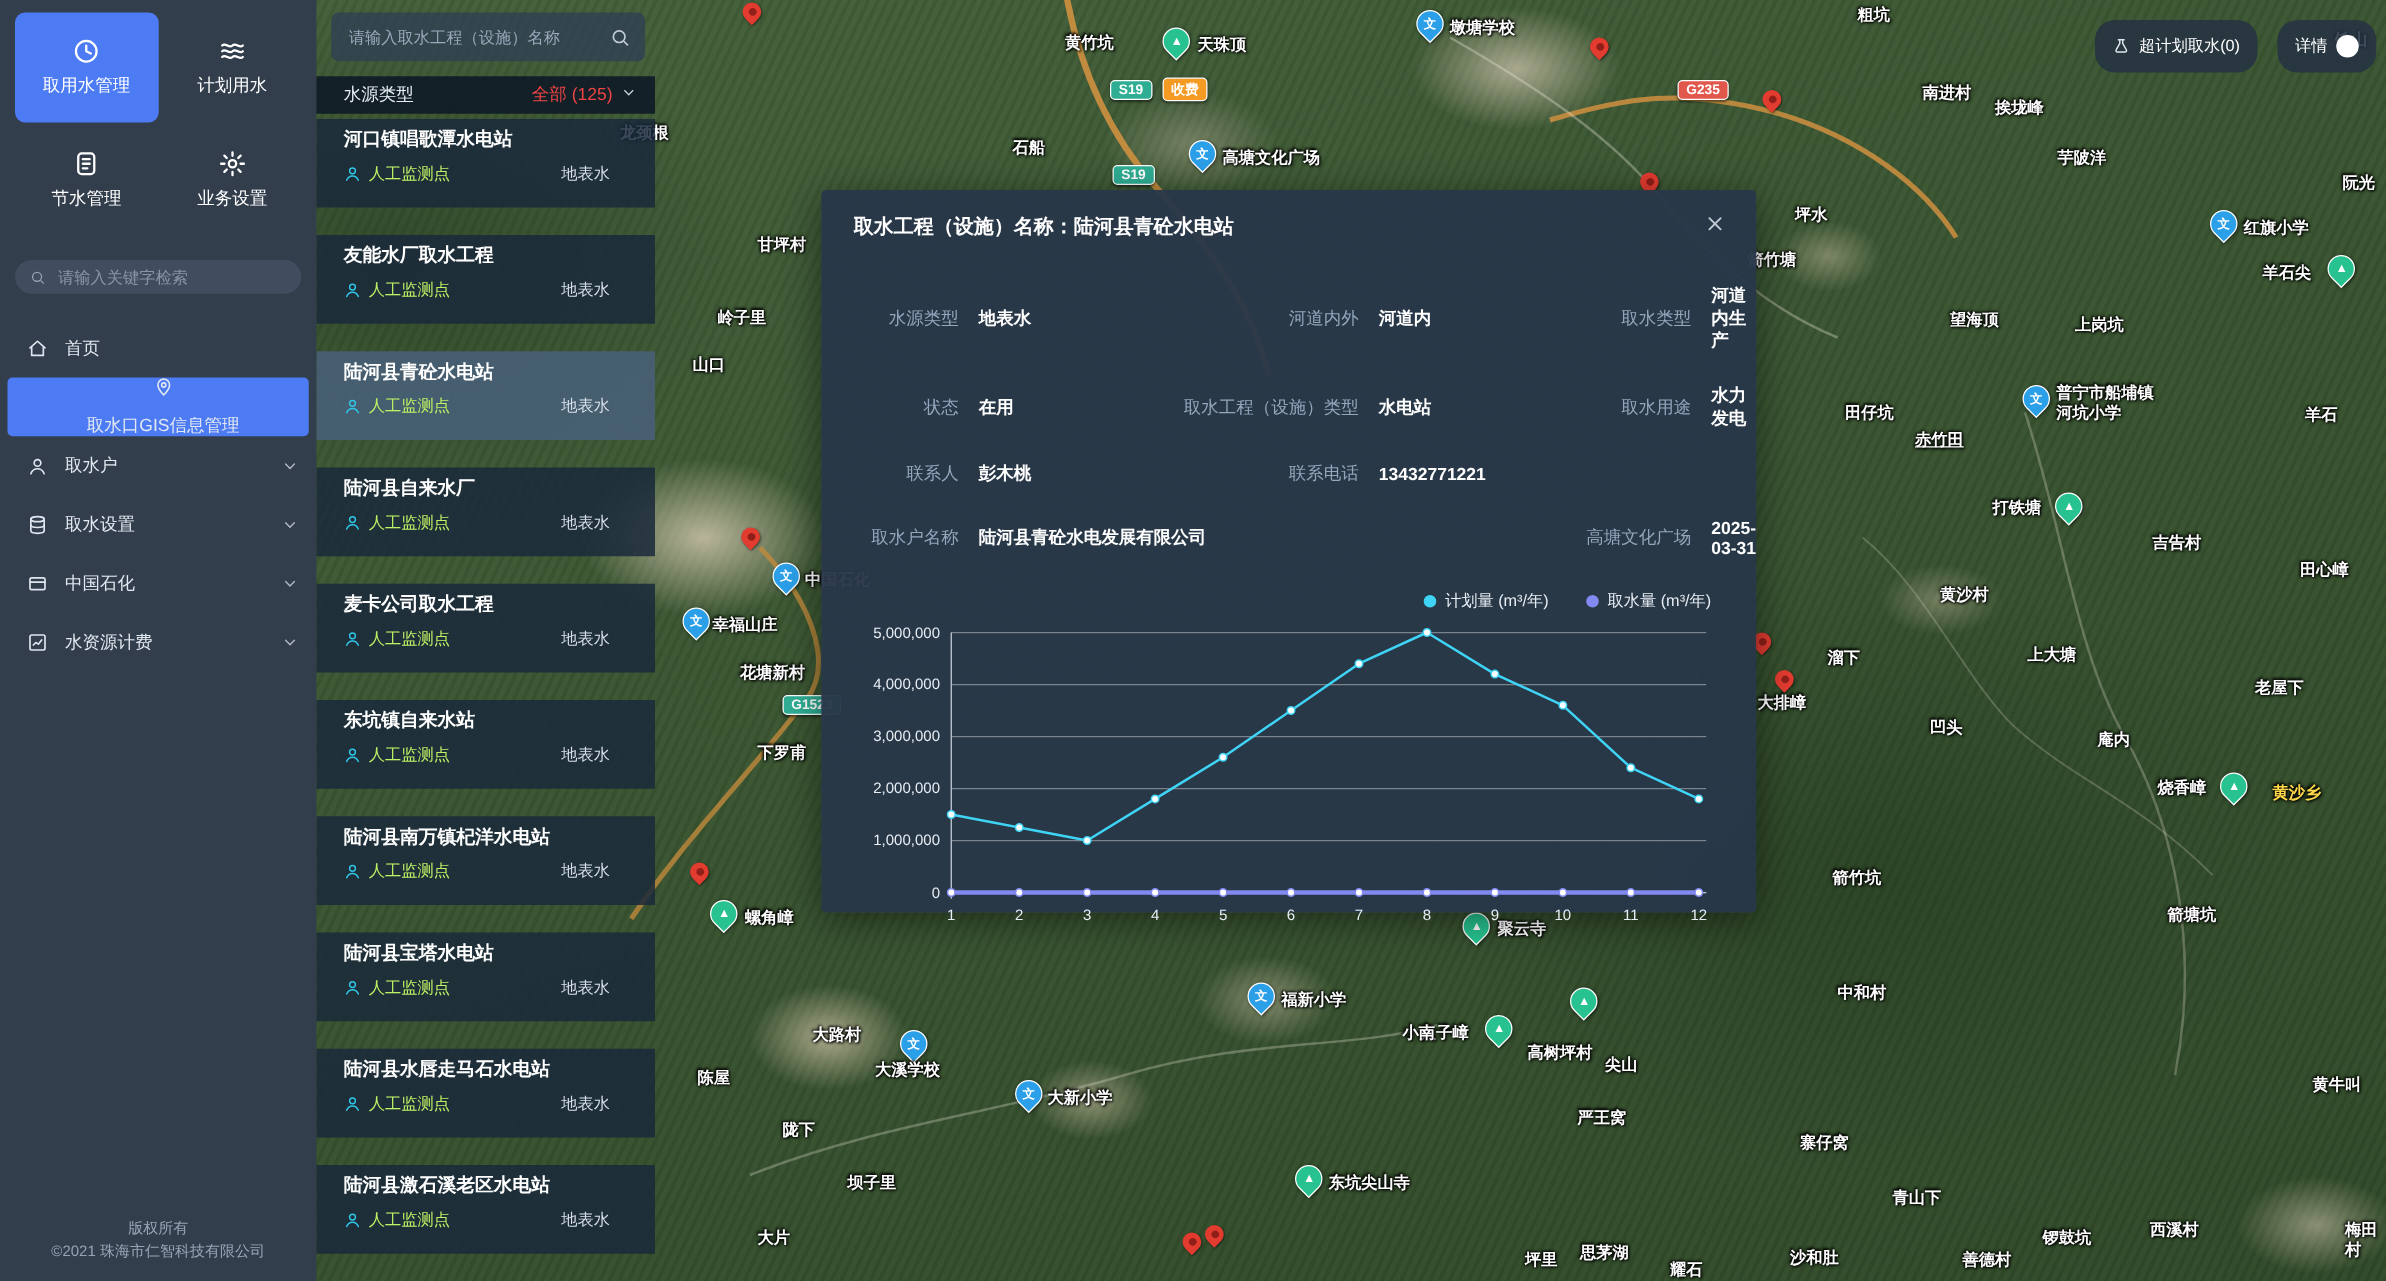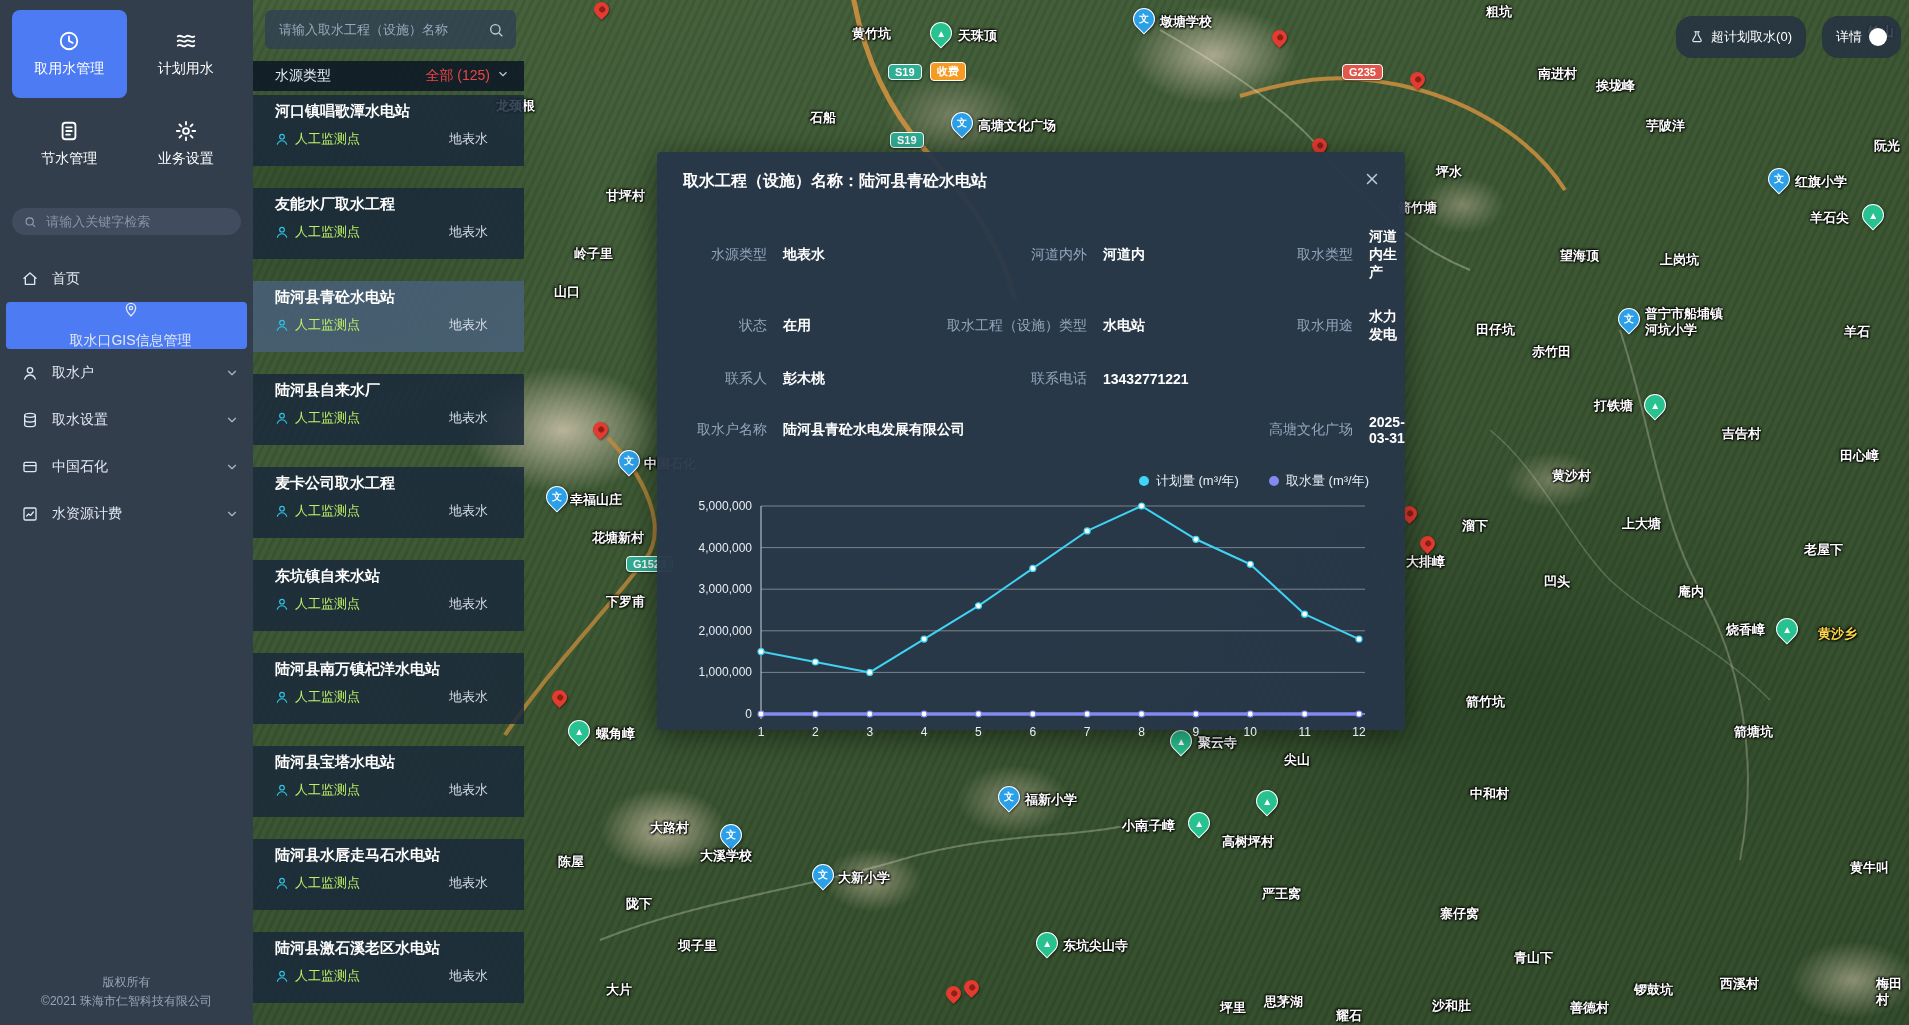--- a/index.html
+++ b/index.html
@@ -162,21 +162,21 @@
           <span>▲</span>
         </div>
         <div class="map-label" style="left: 1307px; top: 248px;">望海顶</div>
         <div class="map-label" style="left: 1407px; top: 252px;">上岗坑</div>
         <div class="map-label" style="left: 1223px; top: 322px;">田仔坑</div>
         <div class="mk blue" style="left: 1365px; top: 308px;">
           <span>文</span>
         </div>
         <div class="map-label" style="left: 1392px; top: 306px;">普宁市船埔镇
 河坑小学</div>
-        <div class="map-label" style="left: 1279px; top: 344px;">赤竹田</div>
+        <div class="map-label" style="left: 1279px; top: 344px; text-decoration: underline;">赤竹田</div>
         <div class="map-label" style="left: 1591px; top: 324px;">羊石</div>
         <div class="map-label" style="left: 1341px; top: 398px;">打铁塘</div>
         <div class="mk green" style="left: 1391px; top: 394px;">
           <span>▲</span>
         </div>
         <div class="map-label" style="left: 1469px; top: 426px;">吉告村</div>
         <div class="map-label" style="left: 1587px; top: 448px;">田心嶂</div>
         <div class="map-label" style="left: 1299px; top: 468px;">黄沙村</div>
         <div class="map-label" style="left: 1209px; top: 518px;">溜下</div>
         <div class="map-label" style="left: 1153px; top: 554px;">大排嶂</div>
@@ -188,21 +188,21 @@
         <div class="mk green" style="left: 1523px; top: 618px;">
           <span>▲</span>
         </div>
         <div class="map-label yellow" style="left: 1565px; top: 626px;">黄沙乡</div>
         <div class="map-label" style="left: 1213px; top: 694px;">箭竹坑</div>
         <div class="map-label" style="left: 1481px; top: 724px;">箭塘坑</div>
         <div class="map-label" style="left: 1217px; top: 786px;">中和村</div>
         <div class="mk green" style="left: 1003px; top: 790px;">
           <span>▲</span>
         </div>
-        <div class="map-label" style="left: 1031px; top: 752px;">尖山</div>
+        <div class="map-label" style="left: 1031px; top: 844px;">尖山</div>
         <div class="mk green" style="left: 917px; top: 730px;">
           <span>▲</span>
         </div>
         <div class="map-label" style="left: 945px; top: 735px;">聚云寺</div>
         <div class="map-label" style="left: 883px; top: 818px;">人子嶂</div>
         <div class="mk green" style="left: 935px; top: 812px;">
           <span>▲</span>
         </div>
         <div class="map-label" style="left: 1009px; top: 886px;">严王窝</div>
         <div class="map-label" style="left: 1155px; top: 906px; padding-left: 32px;">寨仔窝</div>

